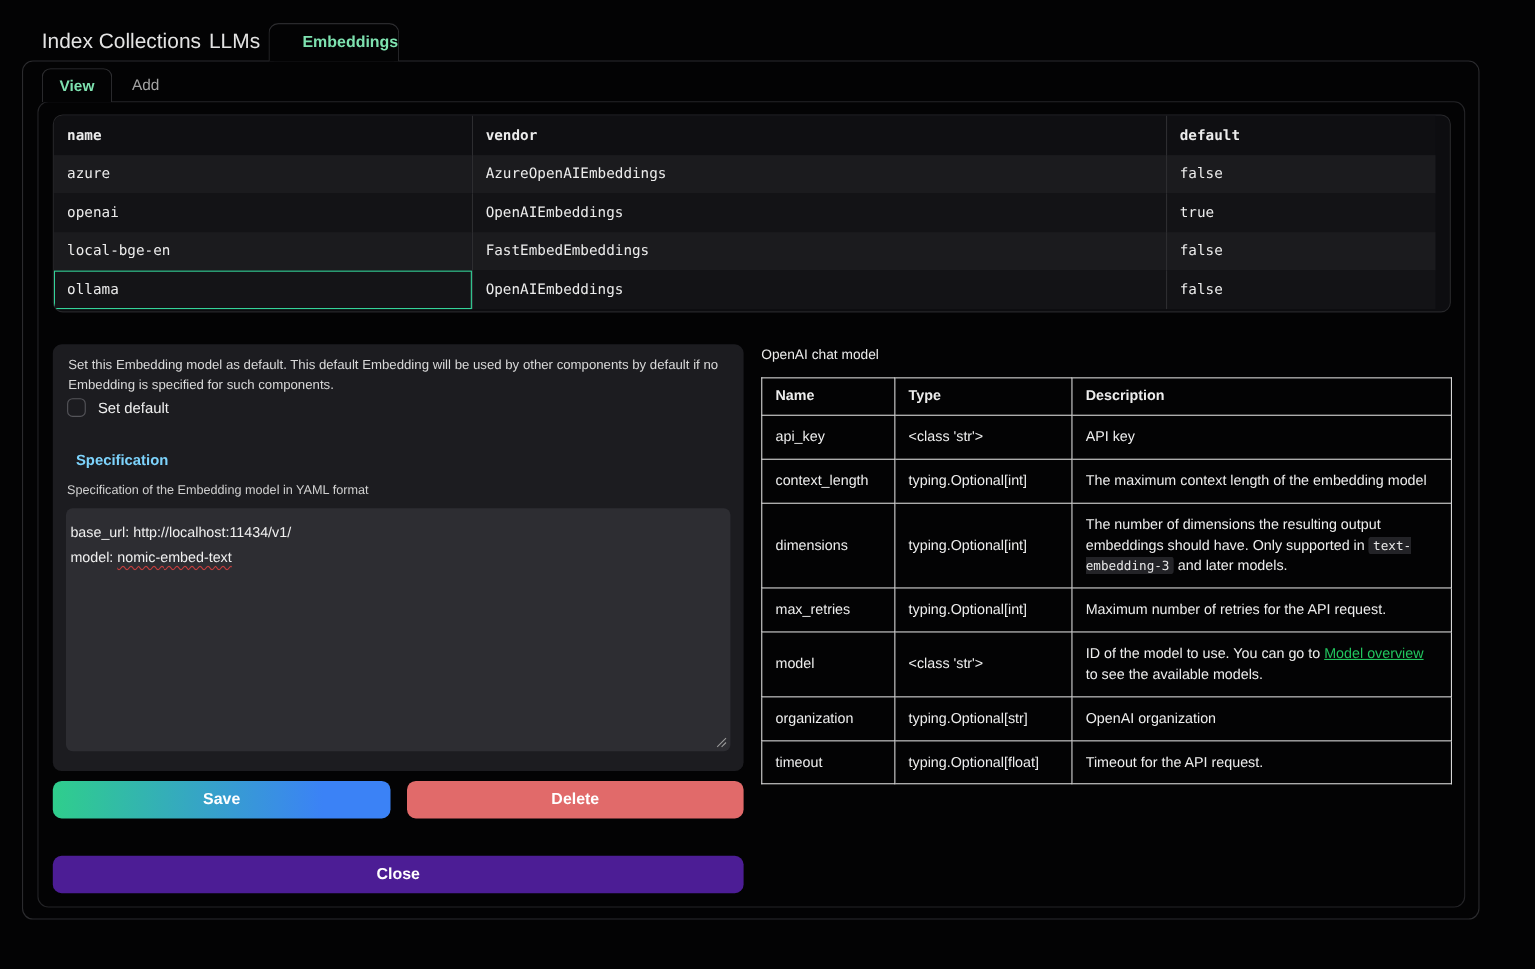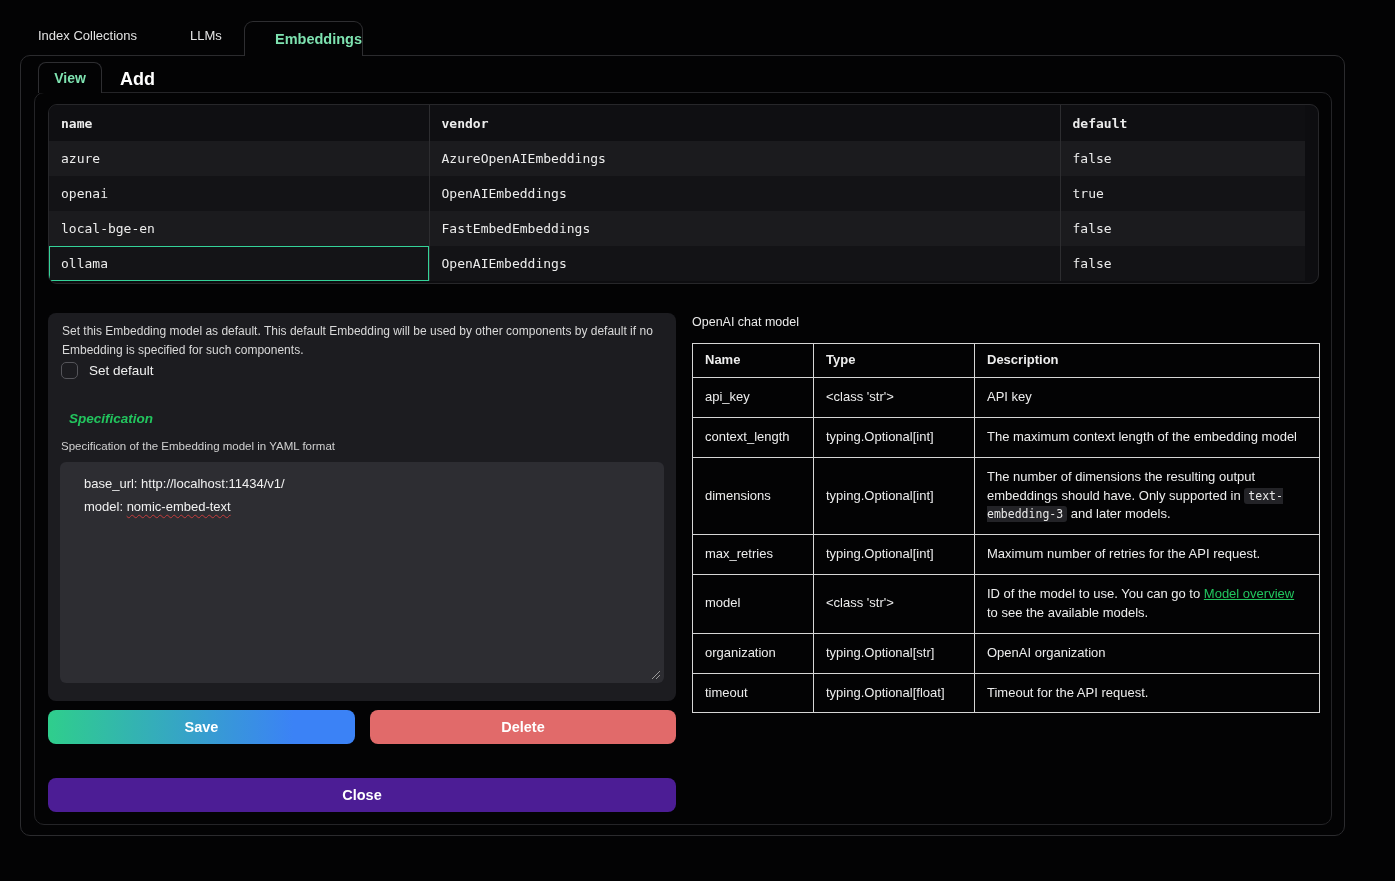--- a/index.html
+++ b/index.html
@@ -1,38 +1,38 @@
 <!DOCTYPE html>
 <html><head>
 <meta charset="utf-8">
 <style>
   * { margin:0; padding:0; box-sizing:border-box; }
   html,body { background:#000; }
   body { font-family:"Liberation Sans", sans-serif; color:#e8e8e8; }
   .page { position:relative; width:1395px; height:881px; background:#030304; overflow:hidden; }
 
   
-  .toptab-label { position:absolute; top:28px; font-size:13px; color:#e3e3e3; cursor:pointer; }
+  .toptab-label { position:absolute; top:28px; font-size:19px; color:#e3e3e3; cursor:pointer; }
   .toptab-active { position:absolute; left:244px; top:21px; width:119px; height:35px;
     border:1px solid #2e2e31; border-bottom:none; border-radius:9px 9px 0 0;
     background:#030304; z-index:3; display:flex; align-items:center; justify-content:flex-end;
     font-size:14.5px; font-weight:bold; color:#7ee2b0; }
 
   
   .outer-box { position:absolute; left:20px; top:55px; width:1325px; height:781px;
     border:1px solid #2b2b2e; border-radius:10px; background:#030304; z-index:1; }
   .inner-box { position:absolute; left:34px; top:92px; width:1298px; height:733px;
     border:1px solid #242427; border-radius:10px; background:#030304; z-index:2; }
 
   
   .subtab-active { position:absolute; left:38px; top:62px; width:64px; height:31px;
     border:1px solid #2e2e31; border-bottom:none; border-radius:8px 8px 0 0;
     background:#030304; z-index:4; display:flex; align-items:center; justify-content:center;
     font-size:14px; font-weight:bold; color:#7ee2b0; }
-  .subtab-label { position:absolute; left:120px; top:69px; font-size:18px; color:#ffffff; cursor:pointer; z-index:4;font-weight:bold; }
+  .subtab-label { position:absolute; left:120px; top:69px; font-size:14px; color:#a3a3a3; cursor:pointer; z-index:4; }
 
   
   .etable-wrap { position:absolute; left:48px; top:104px; width:1271px; height:180px;
     border:1px solid #27272a; border-radius:9px; background:#0d0d10; z-index:5; overflow:hidden; }
   table.etable { border-collapse:collapse; width:1256px; table-layout:fixed;
     font-family:"DejaVu Sans Mono", monospace; font-size:13px; color:#ececec; }
   table.etable th { height:36px; text-align:left; padding:0 12px; font-weight:bold; background:#0f0f12; }
   table.etable td { height:35px; padding:0 12px; background:#131316; cursor:pointer; }
   table.etable tbody tr:nth-child(odd) td { background:#1b1b1e; }
   table.etable th:not(:last-child), table.etable td:not(:last-child) { border-right:1px solid #2d2d30; }
@@ -40,24 +40,24 @@
 
   
   .panel { position:absolute; left:48px; top:313px; width:628px; height:388px;
     background:#1c1c20; border-radius:8px; z-index:5; }
   .panel-desc { position:absolute; left:14px; top:9px; width:600px; font-size:12px;
     line-height:1.55; color:#d9d9d9; }
   .chk-row { position:absolute; left:13px; top:49px; display:flex; align-items:center; gap:11px; }
   .checkbox { width:17px; height:17px; border:1.5px solid #55555a; border-radius:5px;
     background:transparent; cursor:pointer; }
   .chk-label { font-size:13.5px; color:#f0f0f0; }
-  .spec-heading { position:absolute; left:21px; top:98px; font-size:13.5px; font-weight:bold; color:#22c55e;font-style:italic; }
+  .spec-heading { position:absolute; left:21px; top:98px; font-size:13.5px; font-weight:bold; color:#7dd3fc; }
   .spec-caption { position:absolute; left:13px; top:127px; font-size:11.5px; color:#cfcfcf; }
   .yaml-box { position:absolute; left:12px; top:149px; width:604px; height:221px;
-    background:#2d2d32; border-radius:6px; padding:11px 24px; font-size:13px; color:#f0f0f0;
+    background:#2d2d32; border-radius:6px; padding:11px 4px; font-size:13px; color:#f0f0f0;
     line-height:1.75; cursor:text; overflow:hidden; }
   .misspell { text-decoration-line:underline; text-decoration-style:wavy;
     text-decoration-color:#c43d3d; text-decoration-thickness:1px; text-underline-offset:3px; }
   .resize-grip { position:absolute; right:3px; bottom:3px; }
 
   
   .btn { position:absolute; height:34px; border:none; border-radius:8px; color:#fff;
     font-family:"Liberation Sans", sans-serif; font-size:14.5px; font-weight:bold;
     cursor:pointer; z-index:5; }
   .btn-save { left:48px; top:710px; width:307px; background:linear-gradient(90deg,#2fce8c 0%,#3b82f6 80%); }

